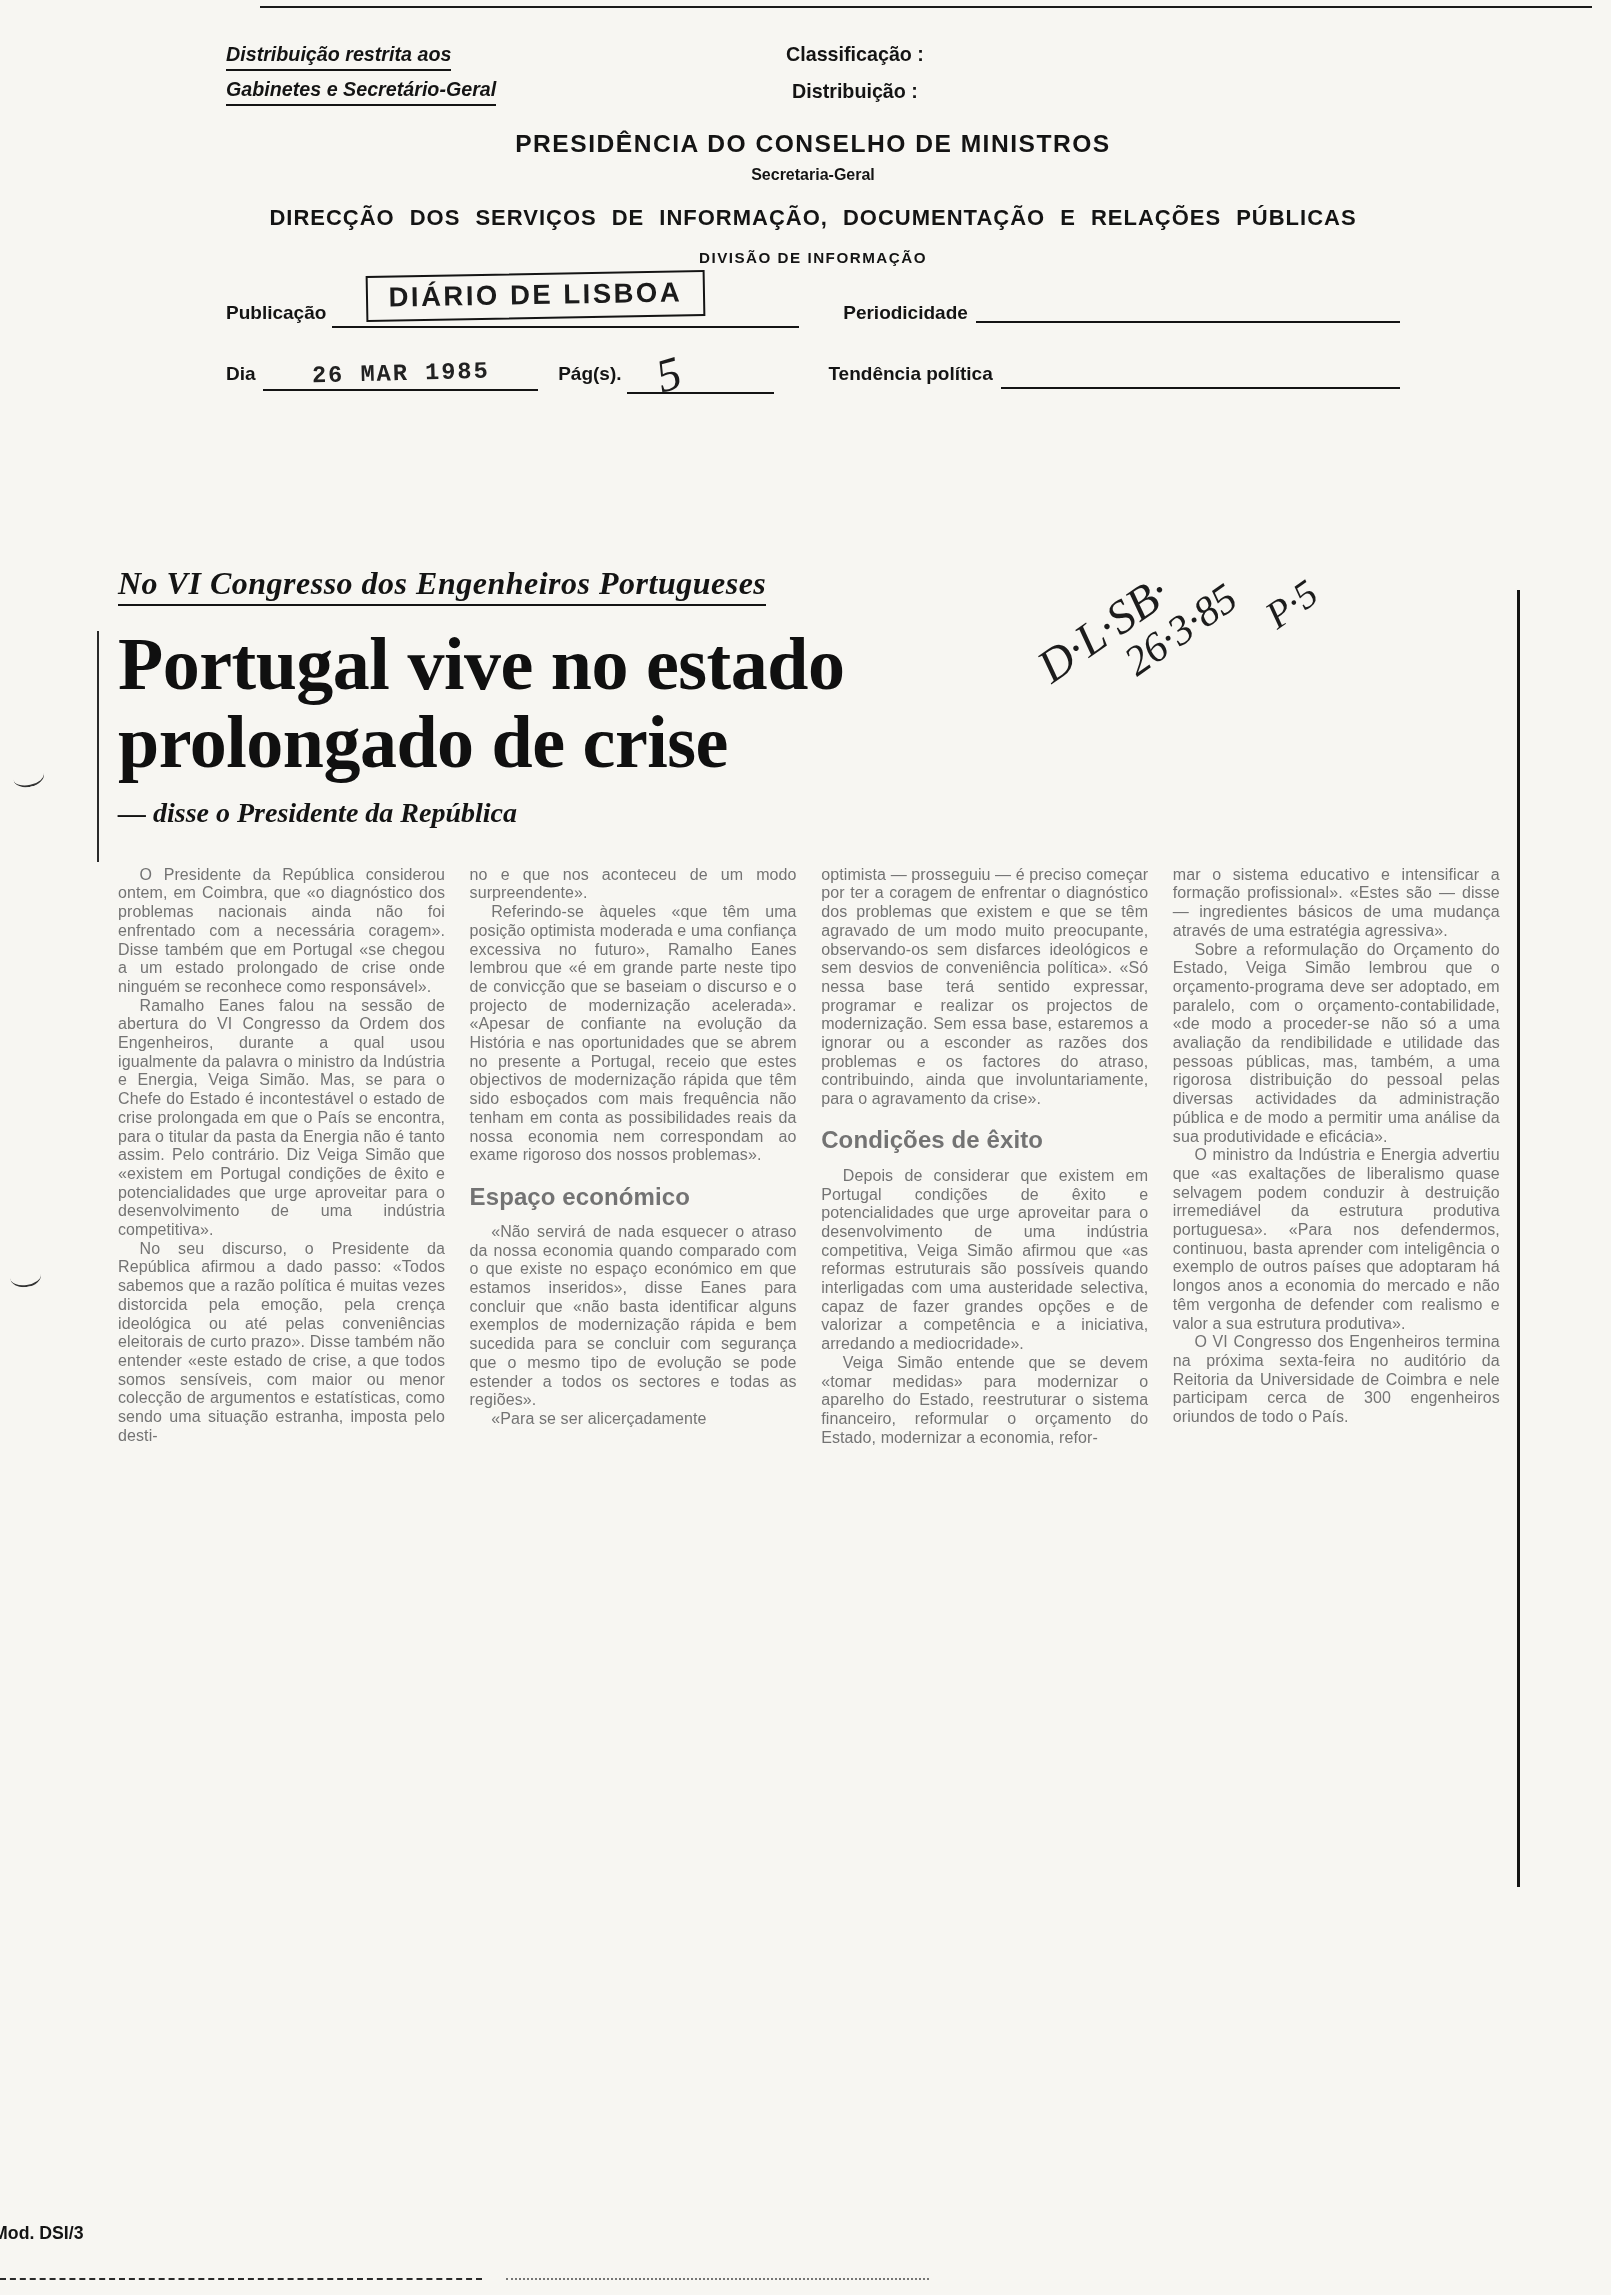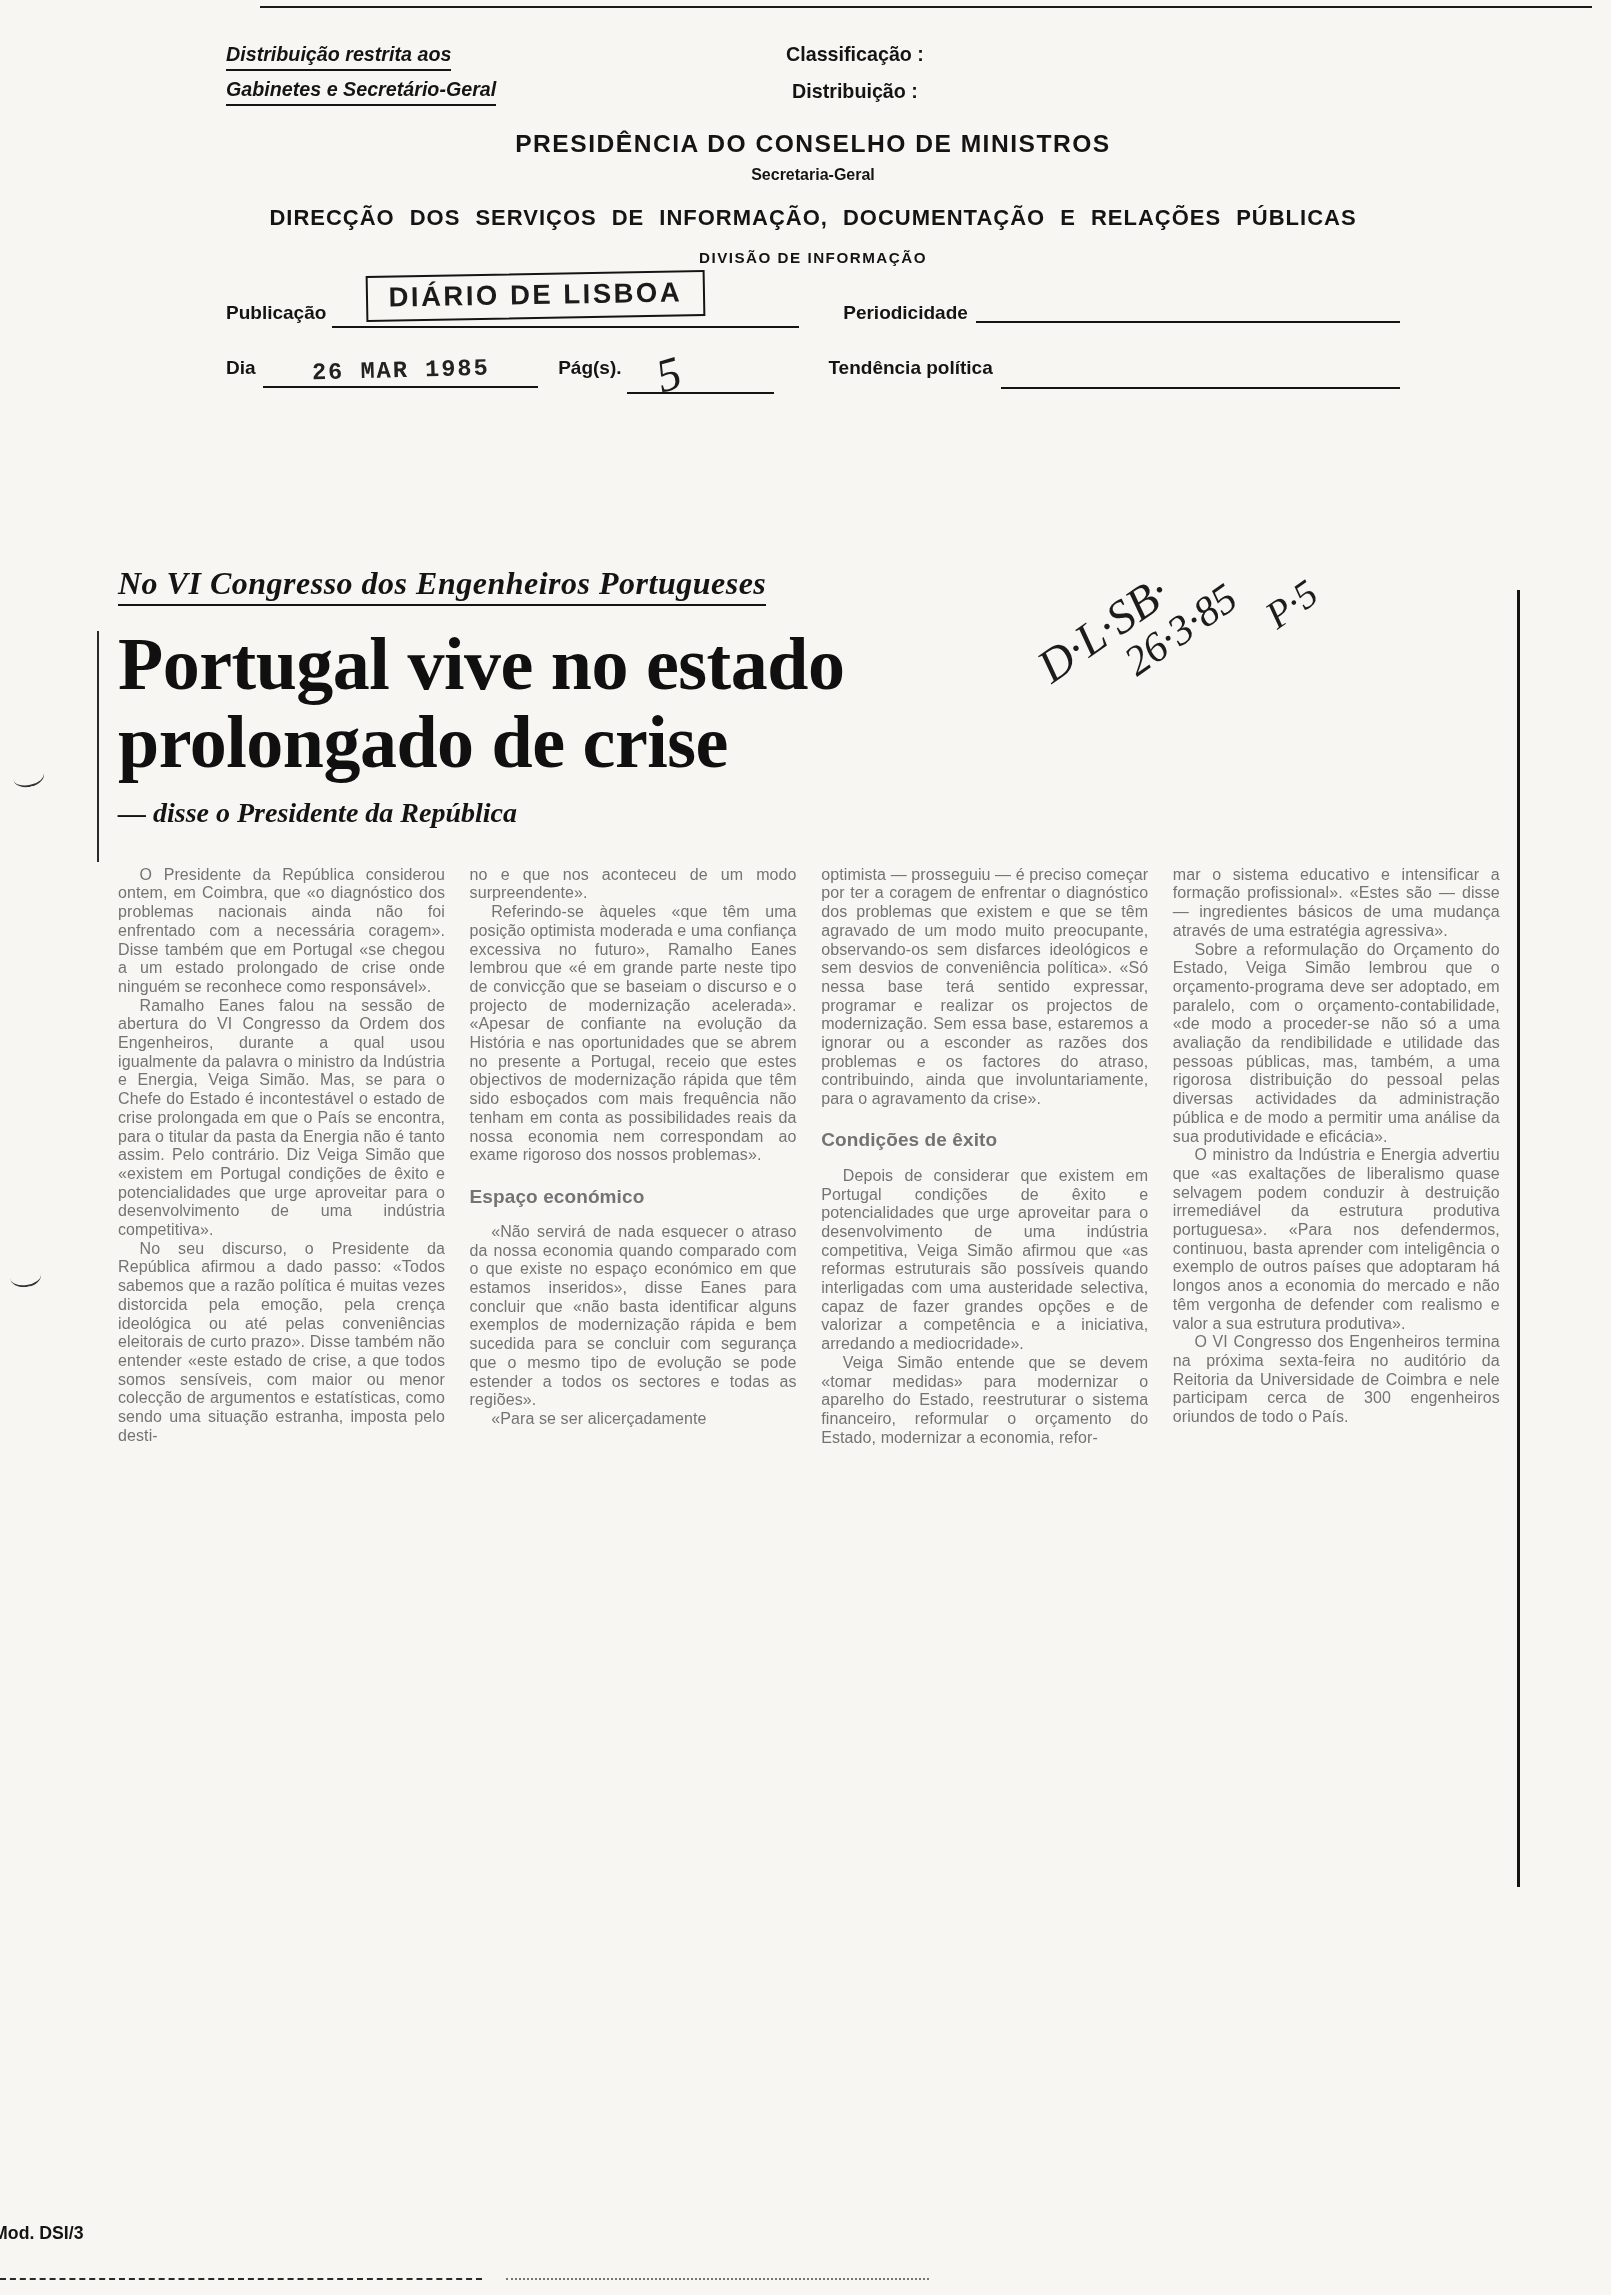--- a/index.html
+++ b/index.html
@@ -37,21 +37,21 @@
   .stamp-box {
     display: inline-block; border: 2.9px solid #141414; padding: 3.9px 20.6px 5.9px;
     font-weight: bold; font-size: 27.5px; letter-spacing: 2.5px; margin-bottom: 6.9px;
     transform: rotate(-1deg); white-space: nowrap; color: #1b1b1b;
   }
   .sep-left-90 { margin-left: 44px; }
   .sep-left-40 { margin-left: 19.7px; }
   .sep-left-110 { margin-left: 54px; }
   .fill-line { flex: 1; border-bottom: 2px solid #141414; align-self: flex-end; margin-left: 7.9px; margin-bottom: 4.9px; height: 1px; }
 
-  .dia-row { display: flex; align-items: flex-start; margin-top: 29.5px; }
+  .dia-row { display: flex; align-items: center; margin-top: 29.5px; }
   .date-wrap { width: 275px; border-bottom: 2px solid #141414; text-align: center; margin-left: 7.9px; }
   .date-stamp {
     font-family: "Liberation Mono", "DejaVu Sans Mono", monospace;
     font-weight: bold; font-size: 23.6px; letter-spacing: 2px;
     transform: rotate(-1.5deg); display: inline-block; padding-bottom: 2px; color: #222;
   }
   .five-wrap { width: 147px; border-bottom: 2px solid #141414; padding-left: 29.5px; margin-left: 5.9px; }
   .hand-five {
     font-family: "Liberation Serif", serif; font-style: italic;
     font-size: 47px; line-height: 35px; display: inline-block; transform: rotate(-16deg); color: #1c1c1c;
@@ -82,21 +82,21 @@
 
   .subhead {
     font-family: "Liberation Serif", "DejaVu Serif", serif;
     font-style: italic; font-weight: bold; font-size: 28px; margin-top: 16px;
   }
 
   .columns { display: flex; gap: 24.6px; margin-top: 37px; width: 1382px; }
   .col { width: 327px; font-size: 16px; line-height: 18.7px; text-align: justify; letter-spacing: 0.1px; color: #737373; }
   .col p { margin: 0; text-indent: 21.6px; }
   .col p.noindent { text-indent: 0; }
-  .col h3 { font-size: 19px; font-weight: bold; margin: 22.6px 0 16.7px; text-align: left; }
+  .col h3 { font-size: 24px; font-weight: bold; margin: 22.6px 0 16.7px; text-align: left; }
 
   .right-rule { position: absolute; left: 1399px; top: 24.6px; width: 2.5px; height: 1297px; background: #141414; }
 
   
   .margin-mark { position: absolute; width: 31px; height: 20.6px; border-bottom: 2.5px solid #333; border-radius: 50%; }
   .mark-1 { left: 12.8px; top: 766px; transform: rotate(-12deg); }
   .mark-2 { left: 9.8px; top: 1266px; transform: rotate(-8deg); }
 
   .footer-model { position: absolute; left: -6.9px; bottom: 51px; font-weight: bold; font-size: 17.7px; }
   .scan-dash-1 { position: absolute; bottom: 14.7px; left: 0; width: 482px; border-top: 2.9px dashed #2a2a2a; }

